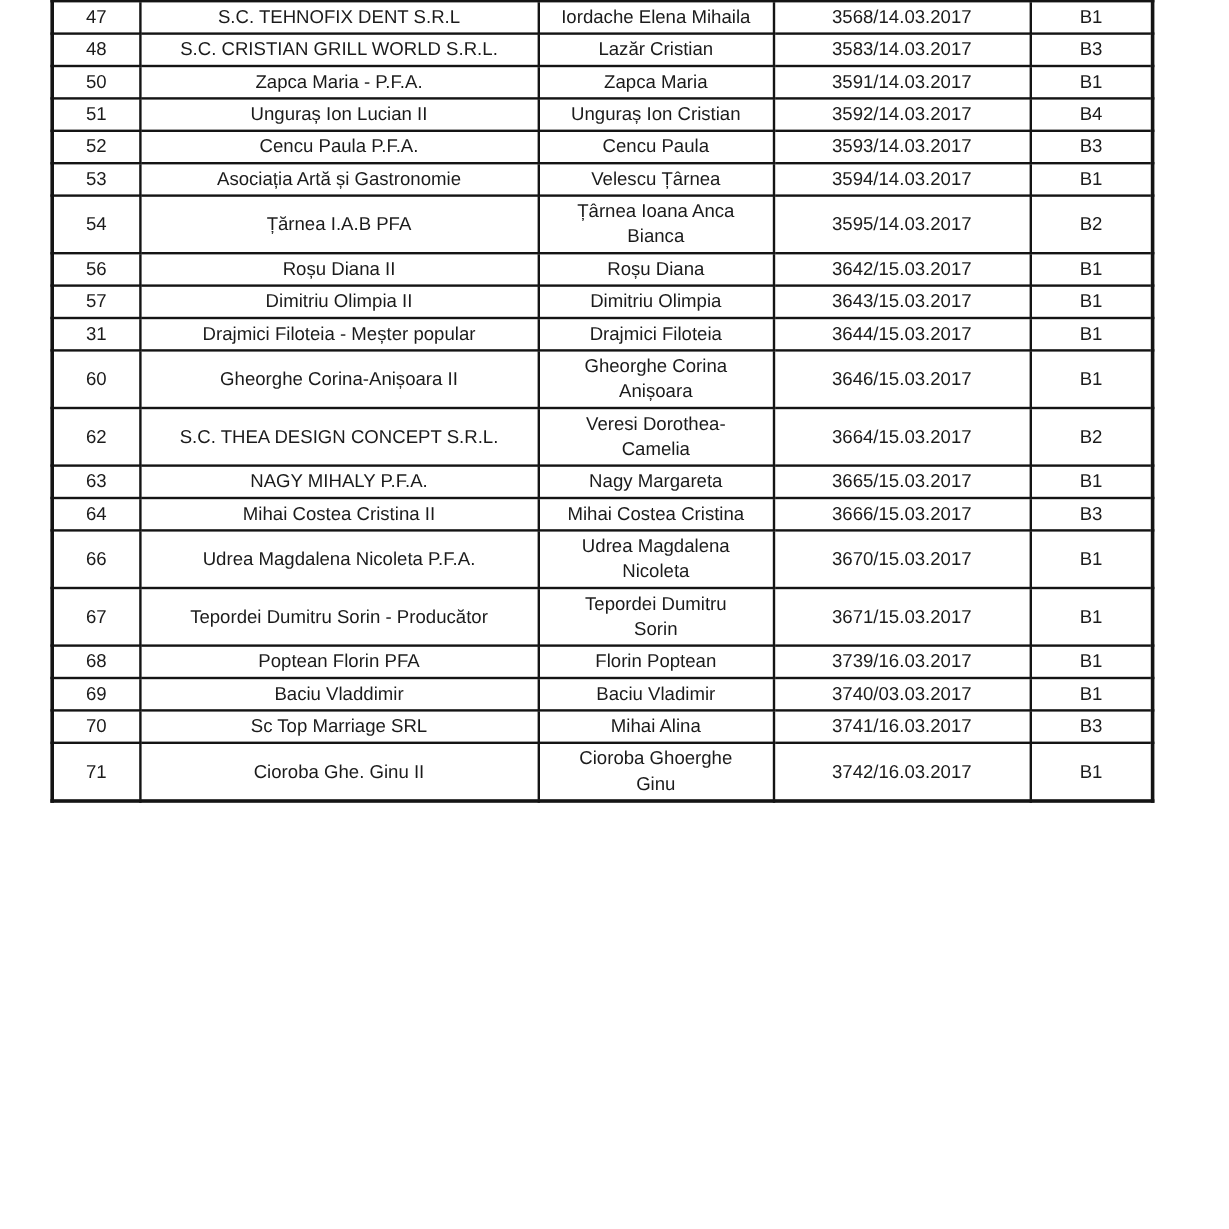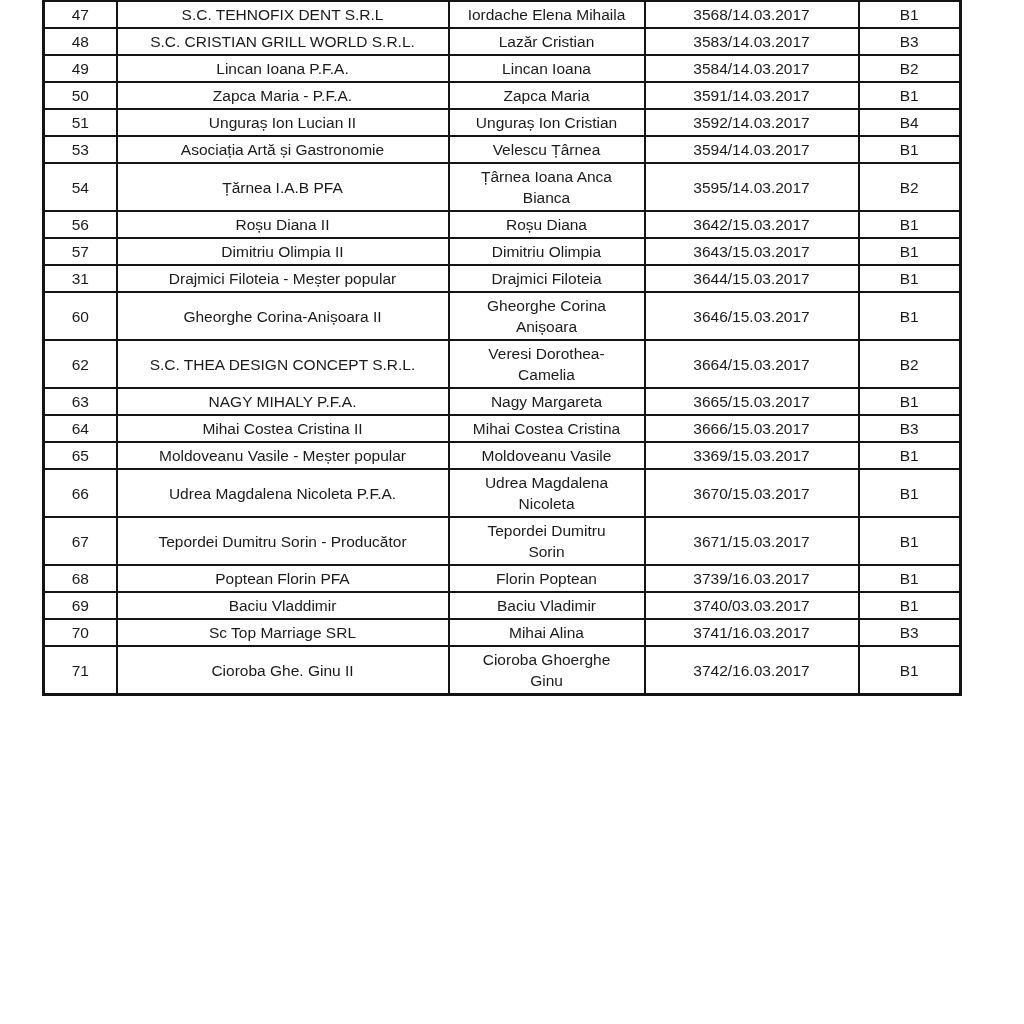--- a/index.html
+++ b/index.html
@@ -64,39 +64,39 @@
           <td>B1</td>
         </tr>
         <tr>
           <td>48</td>
           <td>S.C. CRISTIAN GRILL WORLD S.R.L.</td>
           <td>Lazăr Cristian</td>
           <td>3583/14.03.2017</td>
           <td>B3</td>
         </tr>
         <tr>
-          <td>49</td>
-          <td>Lincan Ioana P.F.A.</td>
-          <td>Lincan Ioana</td>
-          <td>3584/14.03.2017</td>
-          <td>B2</td>
-        </tr>
-        <tr>
           <td>50</td>
           <td>Zapca Maria - P.F.A.</td>
           <td>Zapca Maria</td>
           <td>3591/14.03.2017</td>
           <td>B1</td>
         </tr>
         <tr>
           <td>51</td>
           <td>Unguraș Ion Lucian II</td>
           <td>Unguraș Ion Cristian</td>
           <td>3592/14.03.2017</td>
           <td>B4</td>
+        </tr>
+        <tr>
+          <td>52</td>
+          <td>Cencu Paula P.F.A.</td>
+          <td>Cencu Paula</td>
+          <td>3593/14.03.2017</td>
+          <td>B3</td>
         </tr>
         <tr>
           <td>53</td>
           <td>Asociația Artă și Gastronomie</td>
           <td>Velescu Țârnea</td>
           <td>3594/14.03.2017</td>
           <td>B1</td>
         </tr>
         <tr>
           <td>54</td>
@@ -151,27 +151,20 @@
           <td>B1</td>
         </tr>
         <tr>
           <td>64</td>
           <td>Mihai Costea Cristina II</td>
           <td>Mihai Costea Cristina</td>
           <td>3666/15.03.2017</td>
           <td>B3</td>
         </tr>
         <tr>
-          <td>65</td>
-          <td>Moldoveanu Vasile - Meșter popular</td>
-          <td>Moldoveanu Vasile</td>
-          <td>3369/15.03.2017</td>
-          <td>B1</td>
-        </tr>
-        <tr>
           <td>66</td>
           <td>Udrea Magdalena Nicoleta P.F.A.</td>
           <td>Udrea Magdalena
 Nicoleta</td>
           <td>3670/15.03.2017</td>
           <td>B1</td>
         </tr>
         <tr>
           <td>67</td>
           <td>Tepordei Dumitru Sorin - Producător</td>

